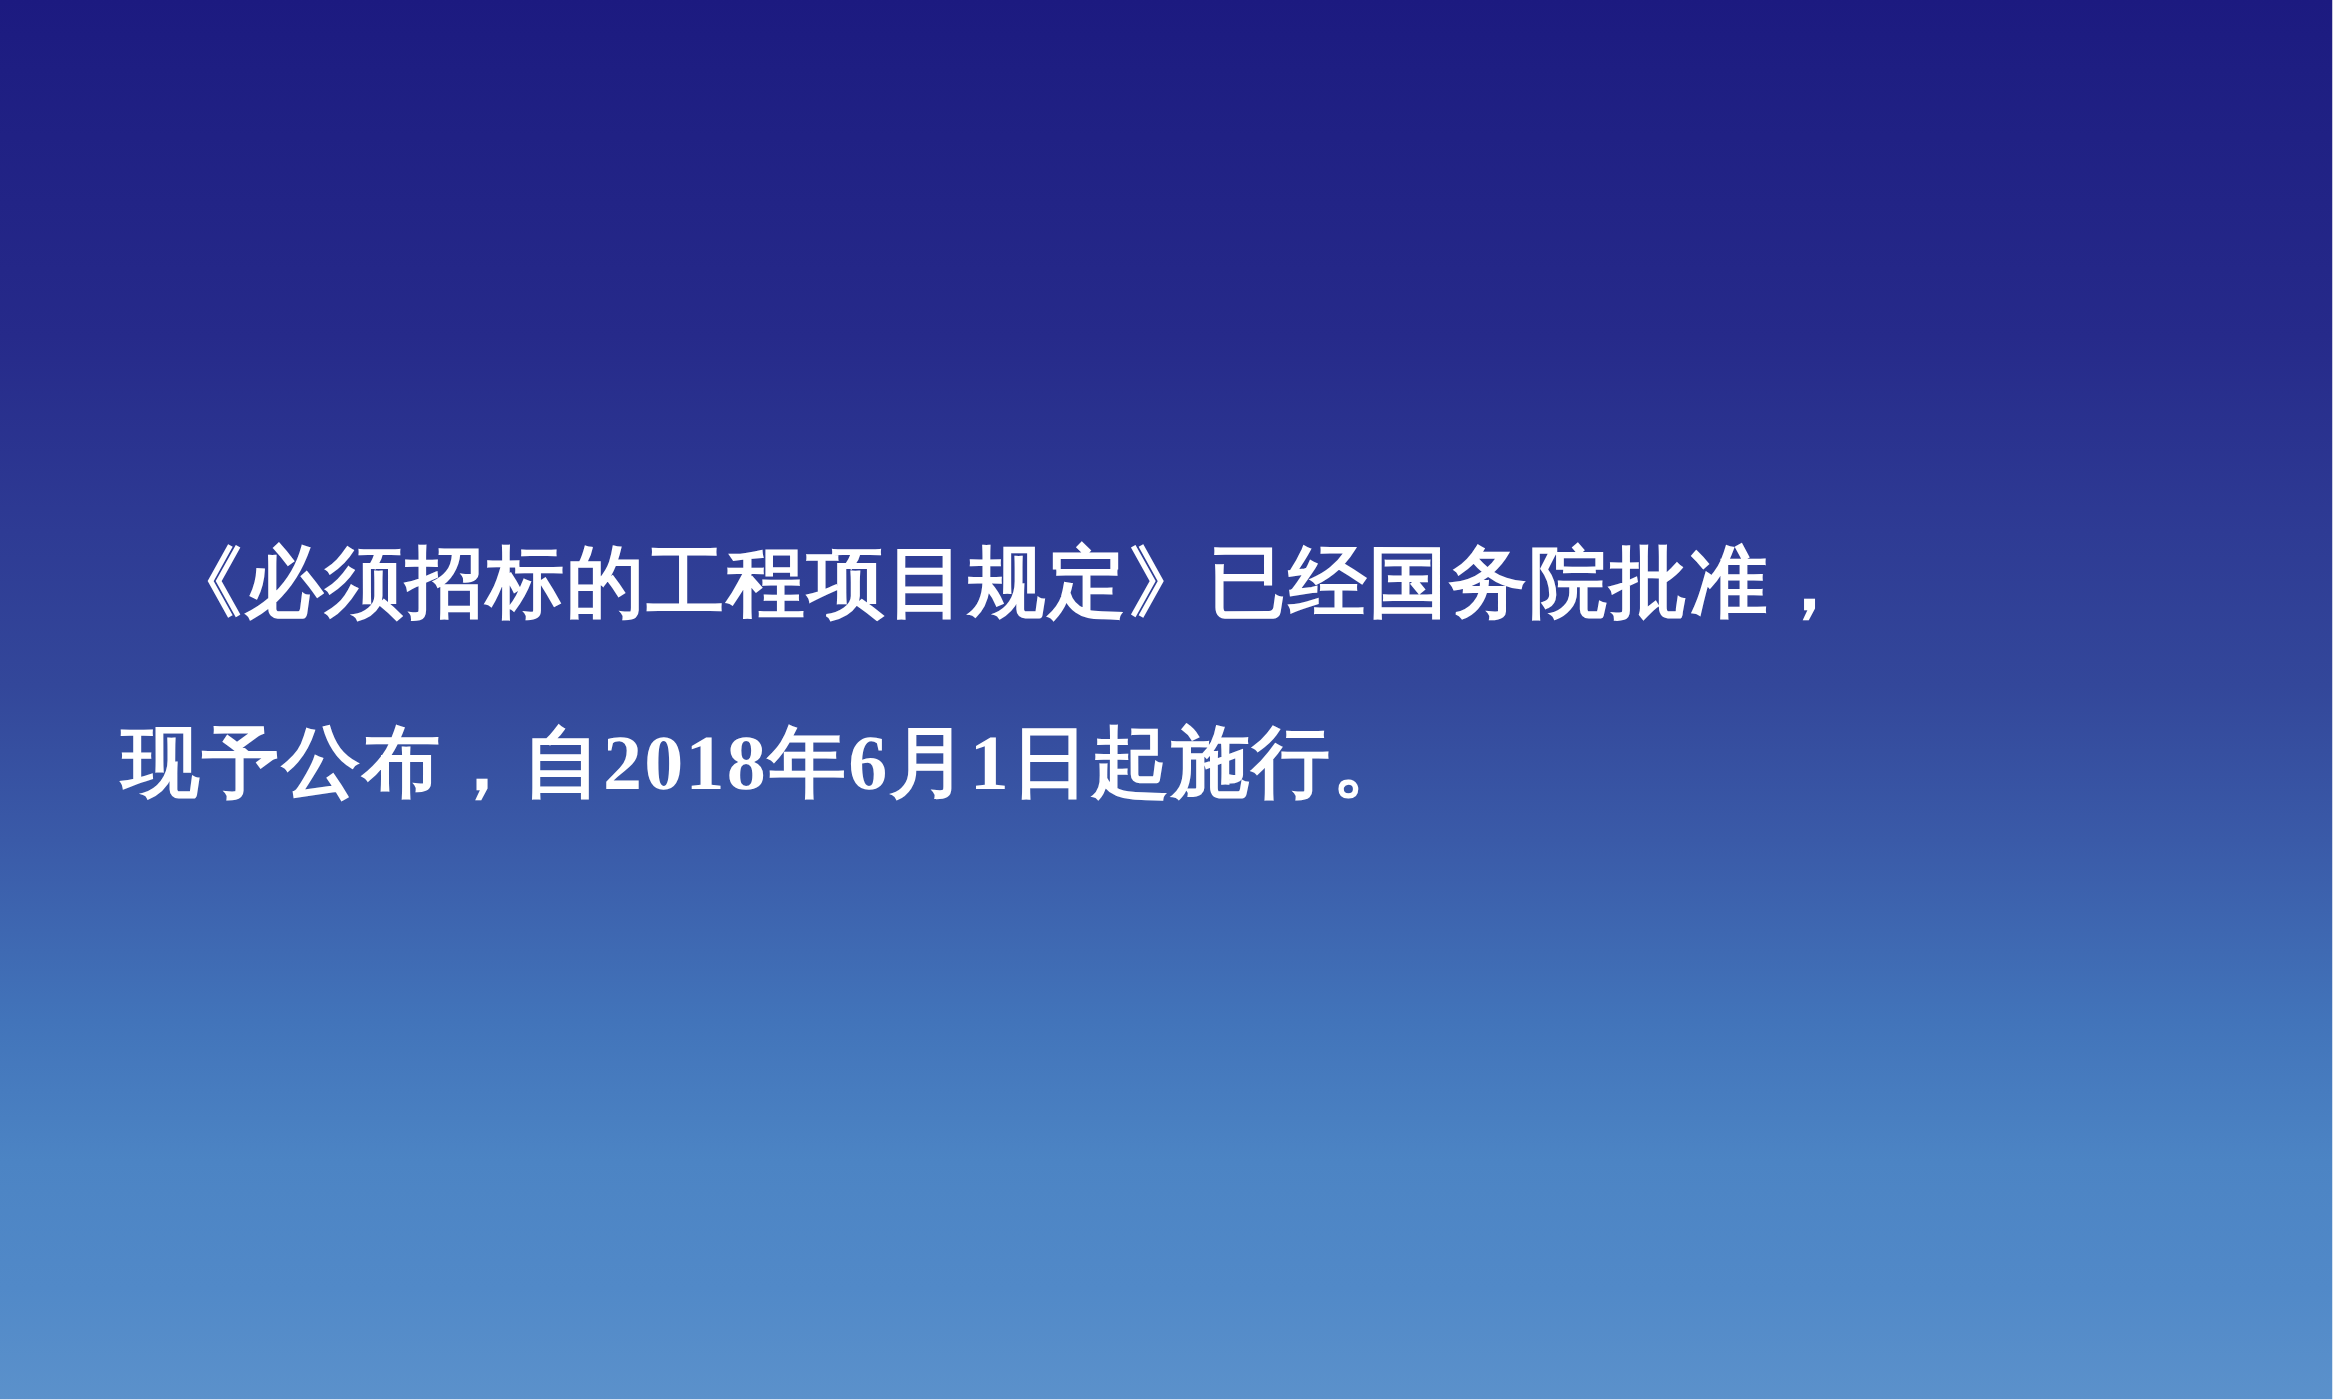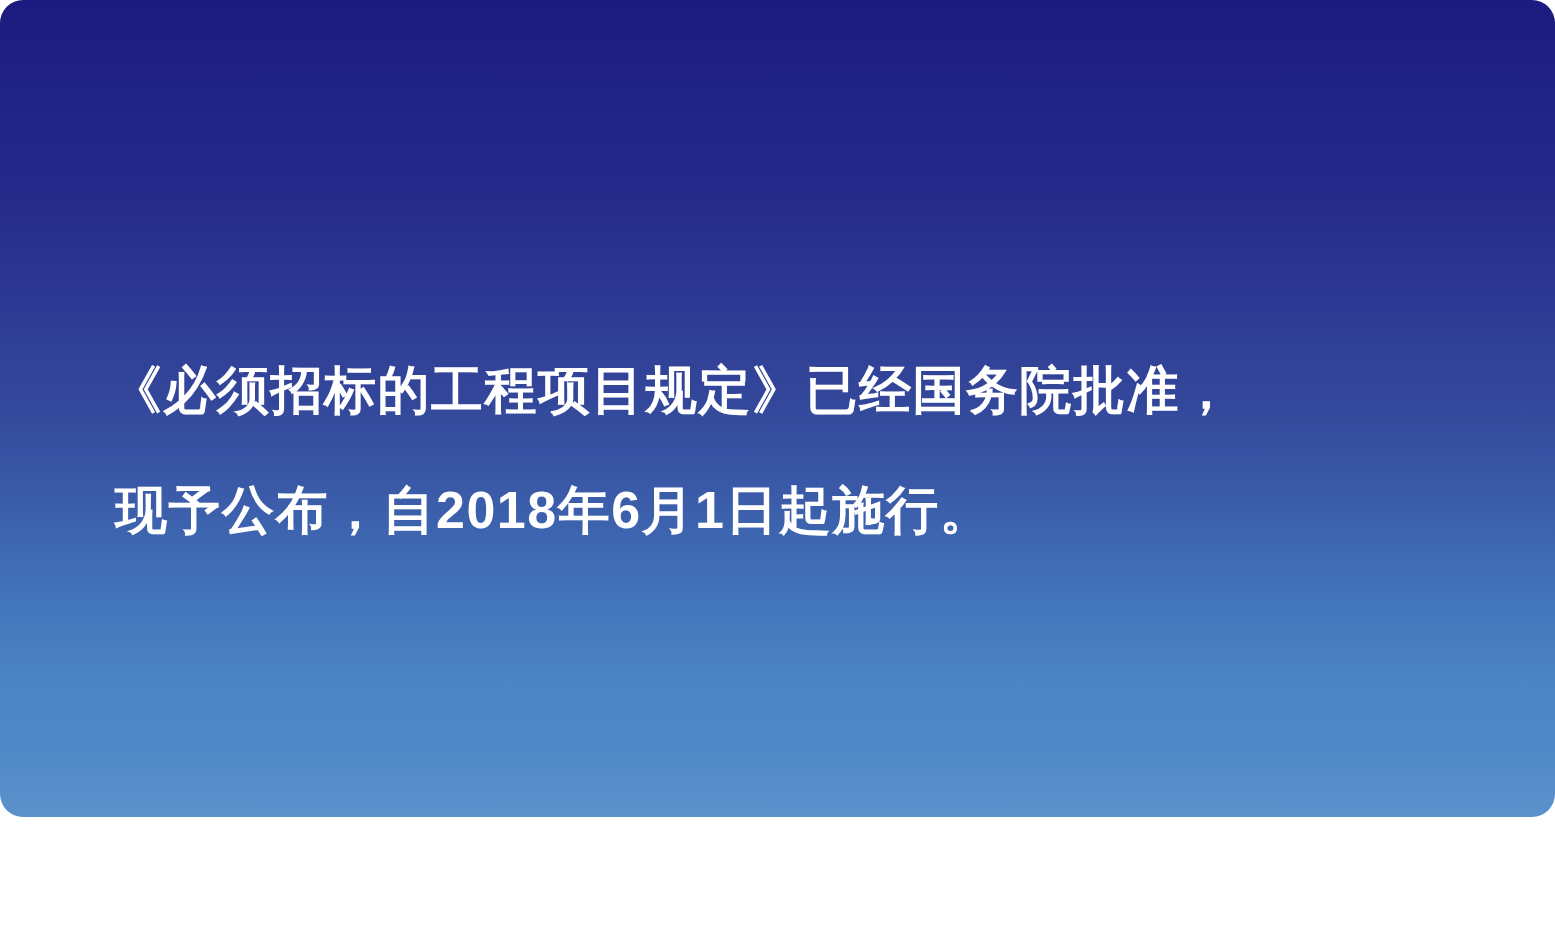--- a/index.html
+++ b/index.html
@@ -4,38 +4,37 @@
 <style>
   html, body {
     margin: 0;
     padding: 0;
     background: #ffffff;
   }
 
   #banner {
     position: relative;
     width: 1555px;
-    height: 817px;
+    height: 933px;
     overflow: hidden;
     
     background: linear-gradient(
         to bottom,
         #1c1a80 0%,
         #1e1e82 5%,
         #262a8a 24%,
         #2e3b94 38%,
         #33479a 49%,
         #3a5aa8 60%,
         #4274ba 73%,
         #4c84c4 83%,
         #5189c8 92%,
         #5b91cb 100%
     );
-    font-family: Liberation Sans, sans-serif;
-    border-radius: 23px;
+    font-family: Liberation Serif, serif;
     -webkit-font-smoothing: antialiased;
   }
 
   .headline-block {
     position: absolute;
     left: 0;
     top: 330px;
     width: 1555px;
   }
 
@@ -46,21 +45,21 @@
     letter-spacing: 1.5px;
     line-height: 120px;
     white-space: nowrap;
   }
 
   .headline-line.line-1 {
     padding-left: 110px;
   }
 
   .headline-line.line-2 {
-    padding-left: 115px;
+    padding-left: 81px;
   }
 
   .cta {
     position: absolute;
     left: 1010px;
     top: 688px;
     color: #ffffff;
     font-size: 50px;
     font-weight: 700;
     letter-spacing: 2px;

